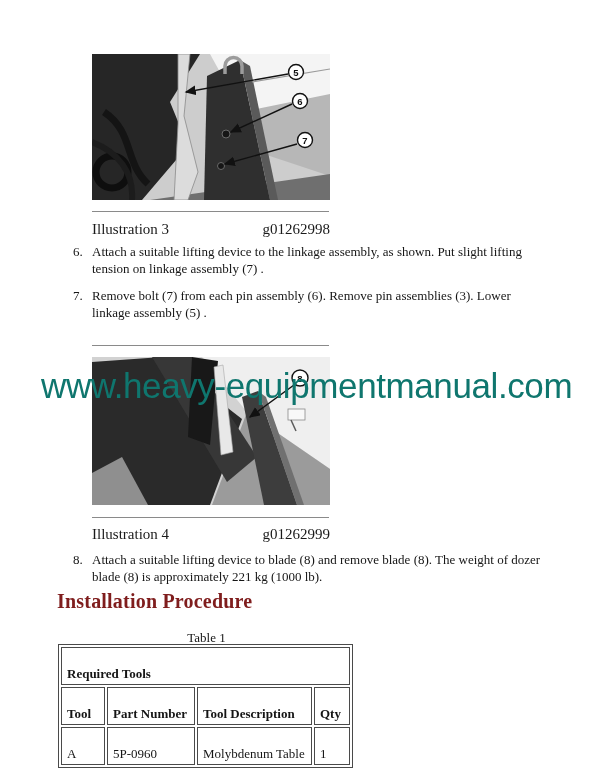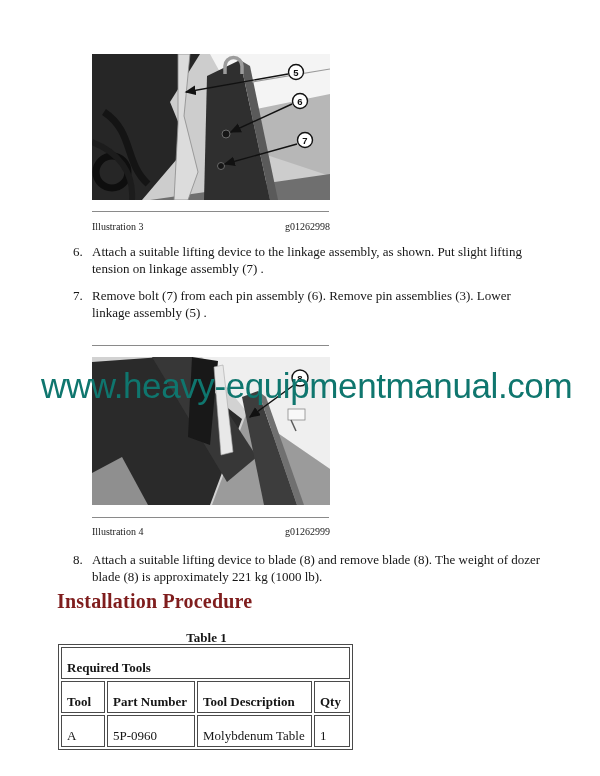--- a/index.html
+++ b/index.html
@@ -6,35 +6,35 @@
   .page{
     position:relative;width:600px;height:776px;background:#ffffff;
     font-family:"Liberation Serif","DejaVu Serif",serif;color:#151515;
     overflow:hidden;
   }
   .photo{position:absolute;left:92px;width:238px;background:#cfcfcf;}
   .photo svg{display:block;}
   .hrule{position:absolute;left:92px;width:237px;height:1px;background:#8a8a8a;}
   .caption-row{
     position:absolute;left:92px;width:238px;display:flex;
-    justify-content:space-between;font-size:10px;color:#1a1a1a;
+    justify-content:space-between;font-size:15px;color:#1a1a1a;
   }
   .step{position:absolute;left:73px;width:474px;display:flex;font-size:13px;line-height:17px;}
   .step .num{flex:0 0 19px;}
   .step .txt{flex:1;}
   .heading{
     position:absolute;left:57px;font-size:20px;font-weight:bold;
     color:#1b3d8e;letter-spacing:0.2px;
   }
   .table-label{position:absolute;left:58px;width:297px;text-align:center;font-size:13px;}
   table.req{
     position:absolute;left:58px;border:1px solid #4a4a4a;border-spacing:2px;
     background:#ffffff;font-size:13px;table-layout:fixed;
   }
-  table.req td{border:1px solid #4a4a4a;padding:12px 5px 2px 5px;vertical-align:top;overflow:hidden;white-space:nowrap;margin-left:36px;}
+  table.req td{border:1px solid #4a4a4a;padding:18px 5px 2px 5px;vertical-align:top;overflow:hidden;white-space:nowrap;margin-left:36px;}
   table.req td.b{font-weight:bold;}
   .watermark{
     position:absolute;left:41px;top:366px;z-index:5;white-space:nowrap;
     font-family:"Liberation Sans","DejaVu Sans",sans-serif;
     font-size:35px;letter-spacing:-0.4px;color:#e60000;
   }
   .callout-num{
     font-family:"Liberation Sans","DejaVu Sans",sans-serif;
     font-size:9.5px;font-weight:bold;fill:#111;
   }
@@ -147,21 +147,21 @@
     <span>g01262999</span>
   </div>
 
   <div class="step" style="top:551px;">
     <span class="num">8.</span>
     <span class="txt">Attach a suitable lifting device to blade (8) and remove blade (8). The weight of dozer blade (8) is approximately 221 kg (1000 lb).</span>
   </div>
 
   <h2 class="heading" style="top: 590px; margin: 0px; color: #7f1d1d;">Installation Procedure</h2>
 
-  <div class="table-label" style="top:630px;font-weight:bold;">Table 1</div>
+  <div class="table-label" style="top:630px;">Table 1</div>
 
   <table class="req" style="top:644px;">
     <colgroup>
       <col style="width:44px">
         <col style="width:88px">
         <col style="width:115px">
         <col style="width:36px">
     </colgroup>
     <tbody>
       <tr>

